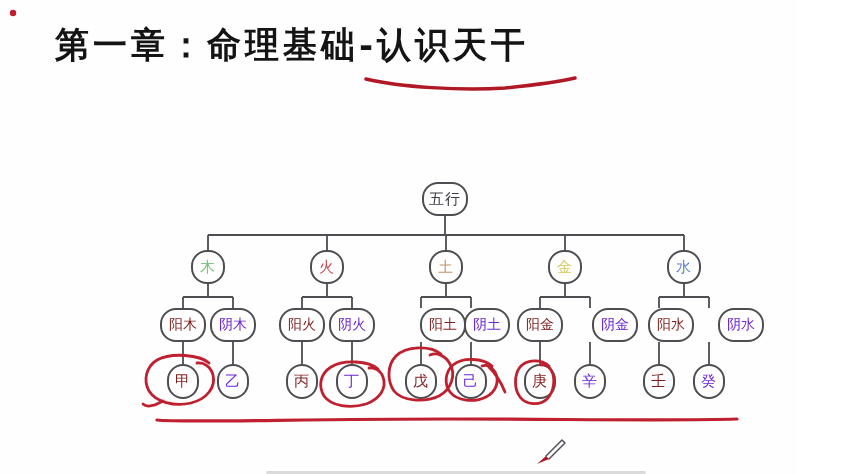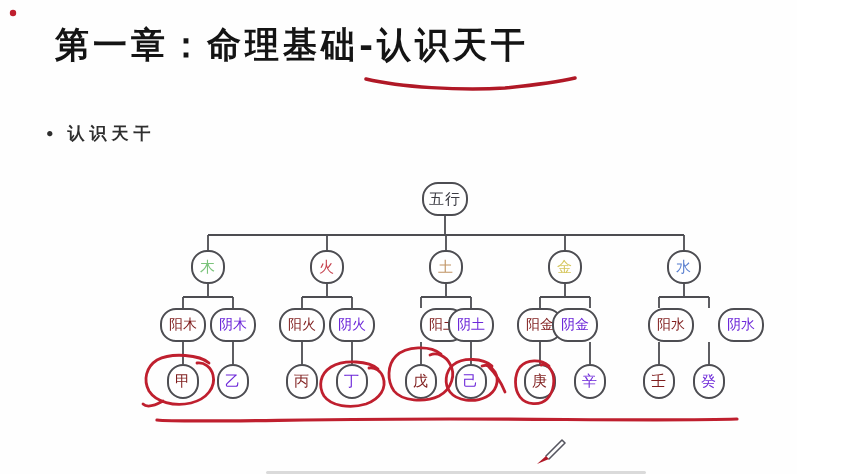--- a/index.html
+++ b/index.html
@@ -29,45 +29,42 @@
     letter-spacing:1px;
   }
   .n-root{left:422px;top:182px;width:46px;height:34px;}
   .n-el{top:250px;width:34px;height:34px;}
   .n-pair{top:308px;width:46px;height:34px;font-size:14px;letter-spacing:0;}
   .n-stem{top:364px;width:32px;height:35px;}
   
   .el-0{left:191px}.el-1{left:310px}.el-2{left:429px}.el-3{left:548px}.el-4{left:667px}
   .yg-0{left:160px}.yn-0{left:210px}
   .yg-1{left:279px}.yn-1{left:329px}
-  .yg-2{left:420px}.yn-2{left:448px}
-  .yg-3{left:517px}.yn-3{left:552px}
+  .yg-2{left:420px}.yn-2{left:464px}
+  .yg-3{left:517px}.yn-3{left:592px}
   .yg-4{left:648px}.yn-4{left:718px}
   .sg-0{left:167px}.sn-0{left:217px}
   .sg-1{left:286px}.sn-1{left:336px}
   .sg-2{left:405px}.sn-2{left:455px}
   .sg-3{left:524px}.sn-3{left:574px}
   .sg-4{left:643px}.sn-4{left:693px}
   
   .c-wood{color:#7cc47c}.c-fire{color:#c6424e}.c-earth{color:#c29768}
   .c-metal{color:#d6c75f}.c-water{color:#5b80d0}
   .c-yang{color:#7f1d1d}.c-yin{color:#6d28d9}
   
   .layer{position:absolute;left:0;top:0;width:850px;height:474px;pointer-events:none;}
   .connectors{z-index:1}.annotations{z-index:5}
 </style>
 </head>
 <body>
 
 <div class="stage">
 
   <div class="title">第一章：命理基础-认识天干</div>
-  <div class="bullet">
-    <span class="marker">•</span><span>认识天干</span>
-  </div>
 
   <svg class="layer connectors" viewBox="0 0 850 474">
     <path d="M445 216 V235 M208 235 H684
              M208 235 V250 M327 235 V250 M446 235 V250 M565 235 V250 M684 235 V250
              M208 284 V297 M183 297 H233 M183 297 V308 M233 297 V308 M183 342 V364 M233 342 V364
              M327 284 V297 M302 297 H352 M302 297 V308 M352 297 V308 M302 342 V364 M352 342 V364
              M446 284 V297 M421 297 H471 M421 297 V308 M471 297 V308 M421 342 V364 M471 342 V364
              M565 284 V297 M540 297 H590 M540 297 V308 M590 297 V308 M540 342 V364 M590 342 V364
              M684 284 V297 M659 297 H709 M659 297 V308 M709 297 V308 M659 342 V364 M709 342 V364" fill="none" stroke="#4d4d52" stroke-width="1.8"></path>
   </svg>

